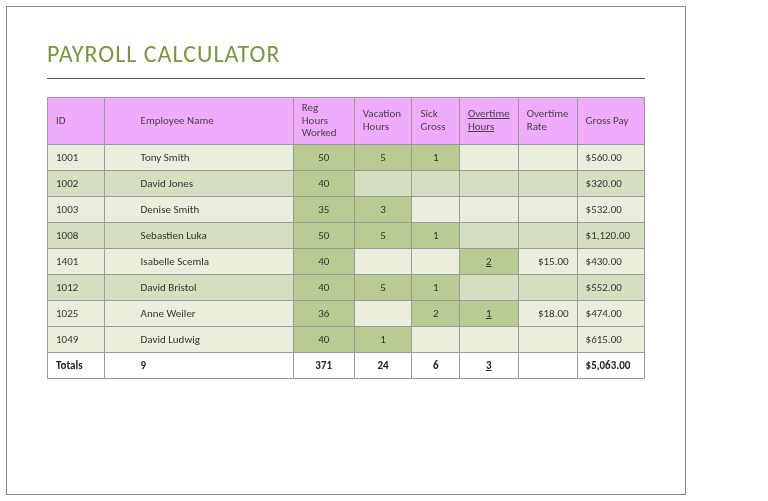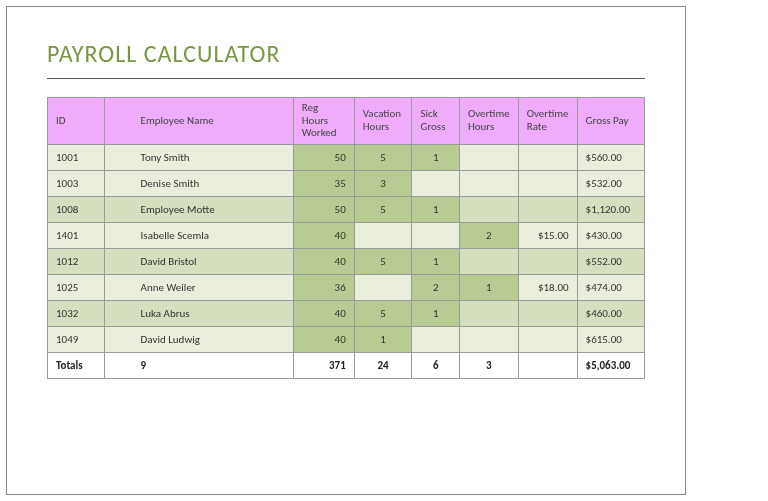--- a/index.html
+++ b/index.html
@@ -50,24 +50,24 @@
       height: 34px;
       padding: 4px 8px;
       line-height: 1.15;
     }
     tbody tr.odd td { background: #e9efdc; }
     tbody tr.even td { background: #d4dfbf; }
     tbody tr td.filled { background: #b8cb93; }
     tbody td { height: 23px; color: #333; }
     .c-id { width: 58px; }
     .c-name { width: 200px; padding-left: 36px; }
-    .c-reg { width: 62px; text-align: right; }
+    .c-reg { width: 62px; text-align: center; }
     .c-vac { width: 58px; text-align: center; }
     .c-sick { width: 48px; text-align: center; }
-    .c-oth { width: 58px; text-align: center; }
+    .c-oth { width: 58px; text-align: center; text-decoration: underline; }
     .c-otr { width: 58px; text-align: right; }
     .c-gross { width: 68px; }
     thead th.c-reg, thead th.c-vac, thead th.c-sick, thead th.c-oth, thead th.c-otr, thead th.c-gross { text-align: left; }
     tfoot td {
       background: #fff;
       font-weight: bold;
       color: #222;
       height: 26px;
     }
   </style>
@@ -95,33 +95,43 @@
           <tr class="odd">
             <td class="c-id">1001</td>
             <td class="c-name">Tony Smith</td>
             <td class="c-reg filled">50</td>
             <td class="c-vac filled">5</td>
             <td class="c-sick filled">1</td>
             <td class="c-oth"></td>
             <td class="c-otr"></td>
             <td class="c-gross">$560.00</td>
           </tr>
+          <tr class="even">
+            <td class="c-id">1002</td>
+            <td class="c-name">David Jones</td>
+            <td class="c-reg filled">40</td>
+            <td class="c-vac"></td>
+            <td class="c-sick"></td>
+            <td class="c-oth"></td>
+            <td class="c-otr"></td>
+            <td class="c-gross">$320.00</td>
+          </tr>
           <tr class="odd">
             <td class="c-id">1003</td>
             <td class="c-name">Denise Smith</td>
             <td class="c-reg filled">35</td>
             <td class="c-vac filled">3</td>
             <td class="c-sick"></td>
             <td class="c-oth"></td>
             <td class="c-otr"></td>
             <td class="c-gross">$532.00</td>
           </tr>
           <tr class="even">
             <td class="c-id">1008</td>
-            <td class="c-name">Employee Motte</td>
+            <td class="c-name">Sebastien Luka</td>
             <td class="c-reg filled">50</td>
             <td class="c-vac filled">5</td>
             <td class="c-sick filled">1</td>
             <td class="c-oth"></td>
             <td class="c-otr"></td>
             <td class="c-gross">$1,120.00</td>
           </tr>
           <tr class="odd">
             <td class="c-id">1401</td>
             <td class="c-name">Isabelle Scemla</td>
@@ -145,30 +155,20 @@
           <tr class="odd">
             <td class="c-id">1025</td>
             <td class="c-name">Anne Weiler</td>
             <td class="c-reg filled">36</td>
             <td class="c-vac"></td>
             <td class="c-sick filled">2</td>
             <td class="c-oth filled">1</td>
             <td class="c-otr">$18.00</td>
             <td class="c-gross">$474.00</td>
           </tr>
-          <tr class="even">
-            <td class="c-id">1032</td>
-            <td class="c-name">Luka Abrus</td>
-            <td class="c-reg filled">40</td>
-            <td class="c-vac filled">5</td>
-            <td class="c-sick filled">1</td>
-            <td class="c-oth"></td>
-            <td class="c-otr"></td>
-            <td class="c-gross">$460.00</td>
-          </tr>
           <tr class="odd">
             <td class="c-id">1049</td>
             <td class="c-name">David Ludwig</td>
             <td class="c-reg filled">40</td>
             <td class="c-vac filled">1</td>
             <td class="c-sick"></td>
             <td class="c-oth"></td>
             <td class="c-otr"></td>
             <td class="c-gross">$615.00</td>
           </tr>

